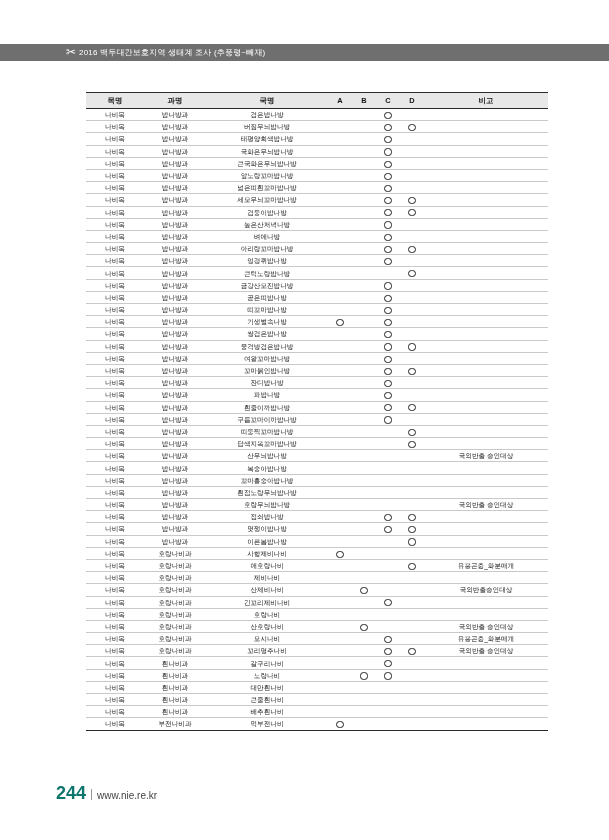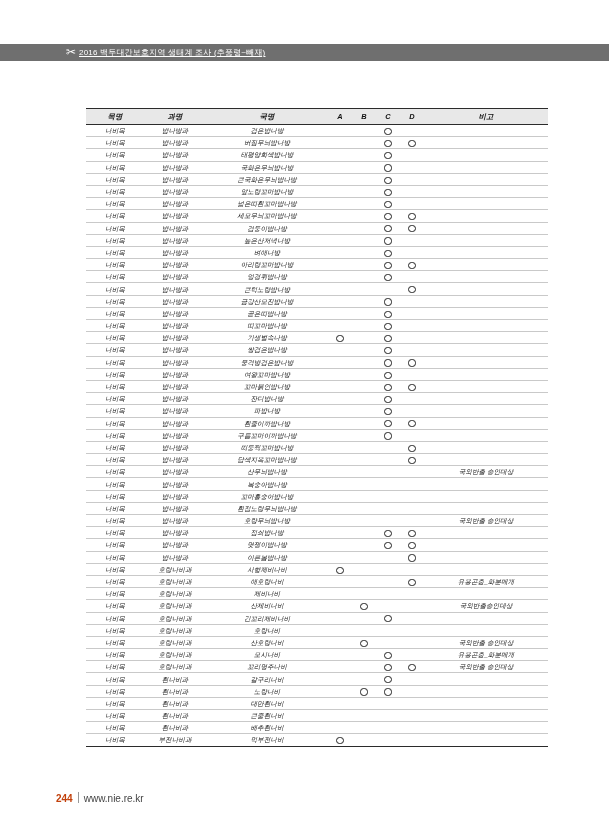--- a/index.html
+++ b/index.html
@@ -35,30 +35,28 @@
   }
   .header-title {
     position: absolute;
     left: 79px;
     top: 2px;
     font-size: 8px;
     line-height: 13px;
     color: #ffffff;
     letter-spacing: 0.2px;
     white-space: nowrap;
-    text-decoration: underline;
   }
 
   
   .table-wrap {
     position: absolute;
     left: 86px;
-    top: 108px;
+    top: 92px;
     width: 438px;
-    font-style: italic;
   }
   table.species {
     border-collapse: collapse;
     width: 438px;
     table-layout: fixed;
   }
   table.species th,
   table.species td {
     font-size: 6.6px;
     line-height: 9px;
@@ -105,23 +103,23 @@
   
   .footer {
     position: absolute;
     left: 56px;
     bottom: 36px;
     display: flex;
     align-items: baseline;
     gap: 5px;
   }
   .footer .pagenum {
-    font-size: 10px;
+    font-size: 18px;
     font-weight: bold;
-    color: #c2410c;
+    color: #0f766e;
   }
   .footer .bar {
     display: inline-block;
     width: 1px;
     height: 11px;
     background: #999;
     position: relative;
     top: 1px;
   }
   .footer .url {

